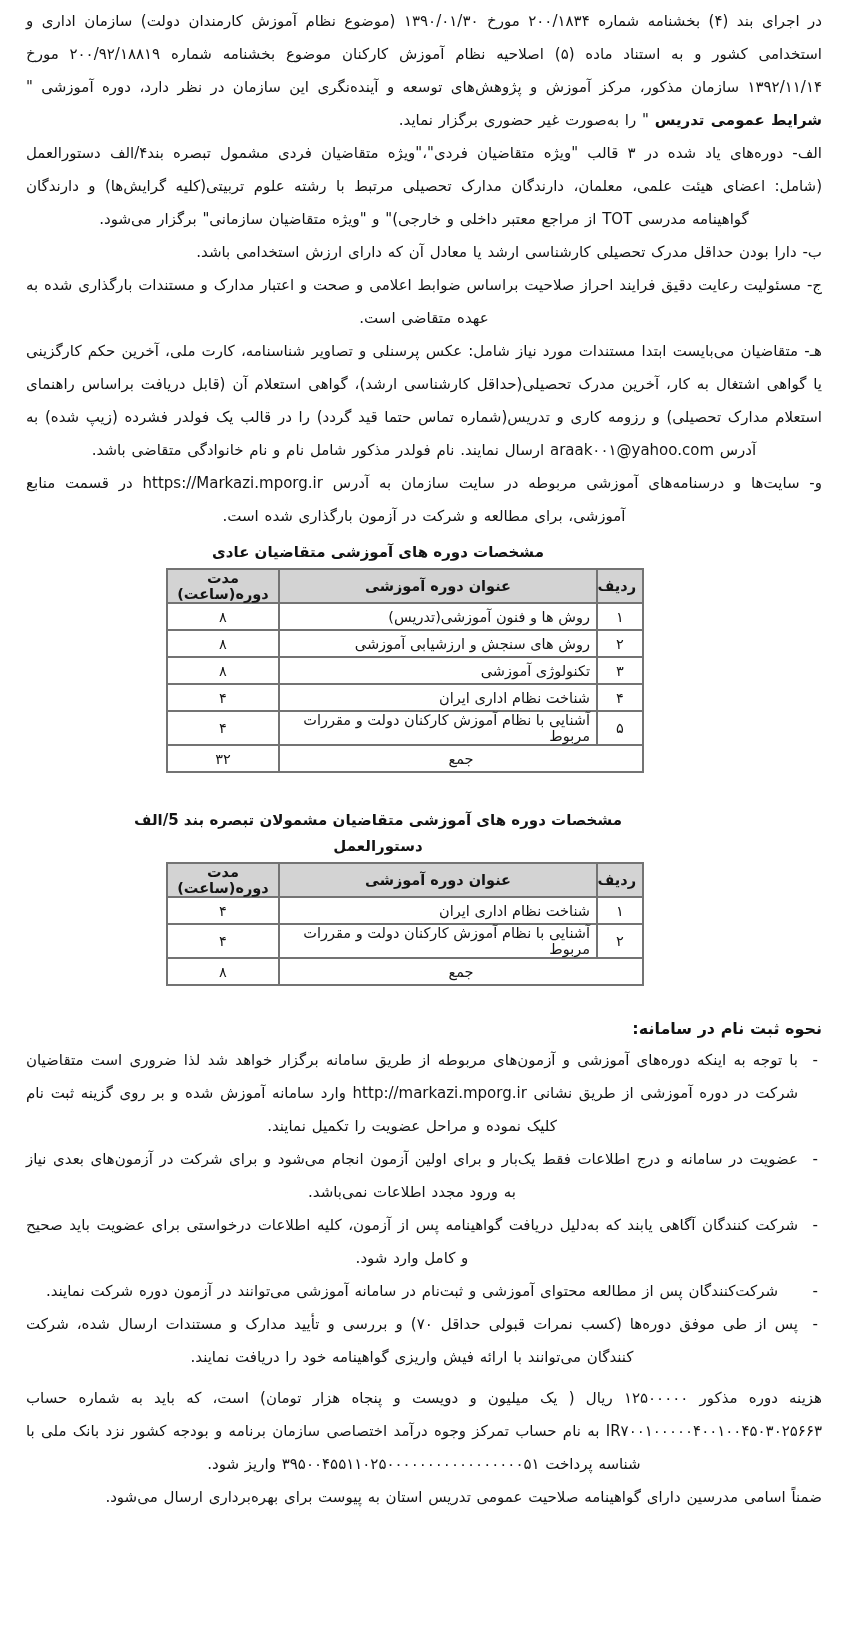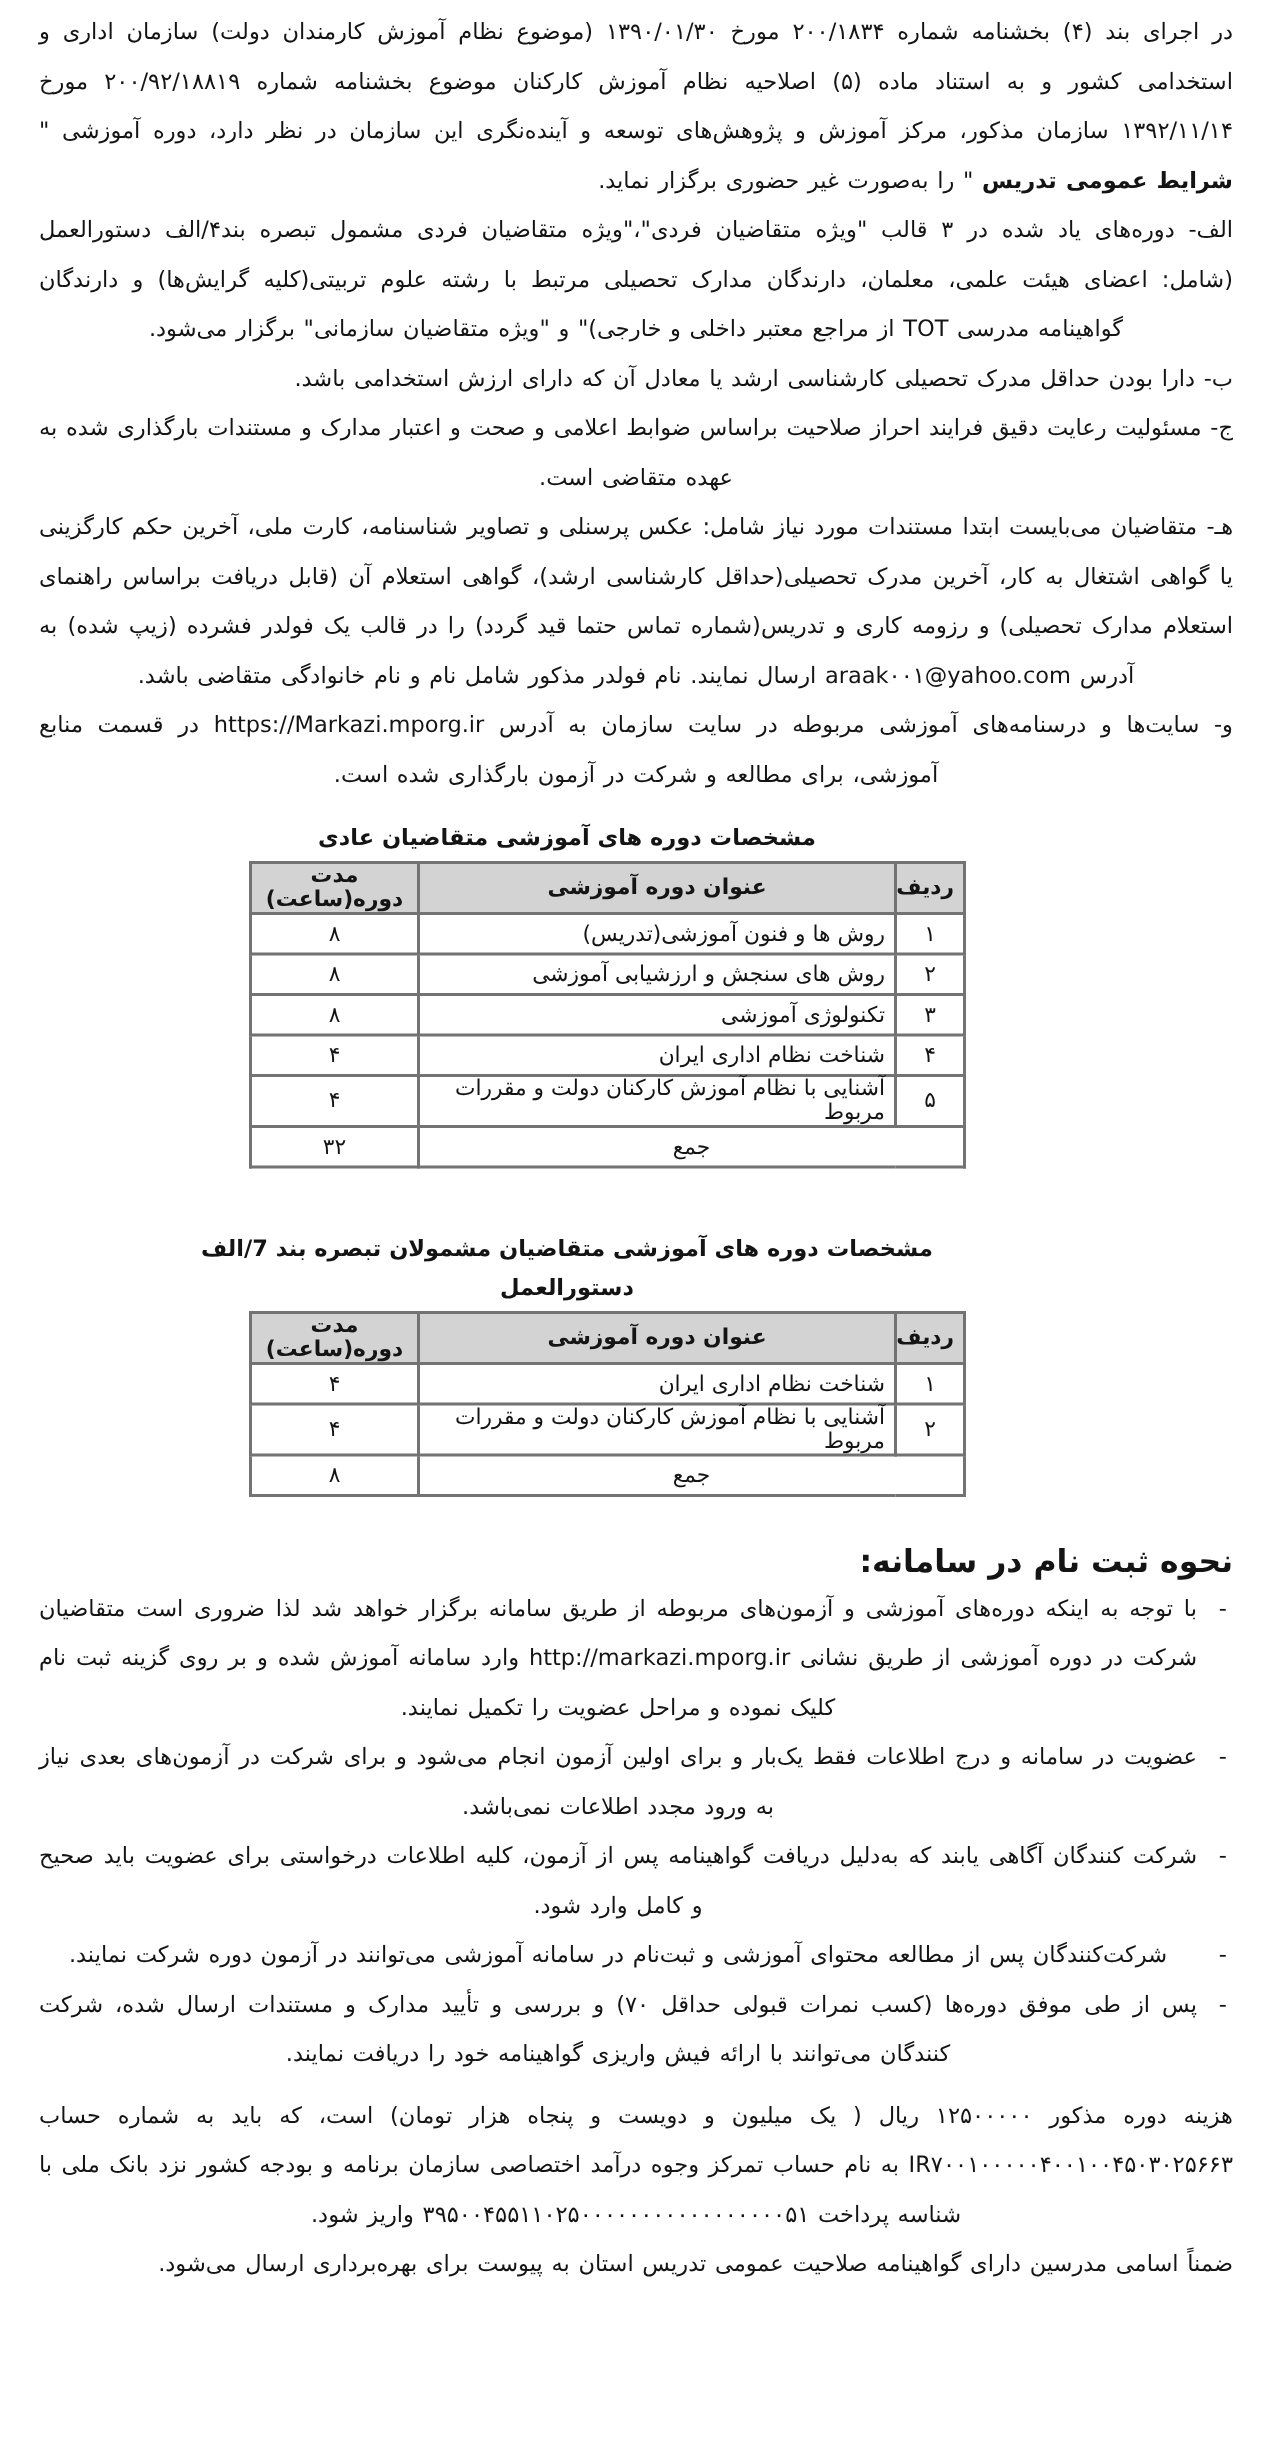--- a/index.html
+++ b/index.html
@@ -11,21 +11,21 @@
     font-size:15px;
   }
   .para{
     margin:0;line-height:33px;
     text-align:justify;text-align-last:center;
     word-spacing:1px;
   }
   .para--lastright{text-align-last:right;}
   .bold{font-weight:bold;}
   
-  .tbl-block{width:532px;margin:12px 178px 0 auto;}
+  .tbl-block{width:532px;margin:0 178px 0 auto;}
   .tbl-title{
     font-weight:bold;text-align:center;line-height:26px;
     margin:6px 0 3px 0;font-size:15px;
   }
   table.courses{
     width:476px;border-collapse:collapse;direction:rtl;
     border:2px solid #000;table-layout:fixed;font-size:14.5px;
   }
   table.courses th,table.courses td{
     border:2px solid #737373;padding:0 6px;height:27px;box-sizing:border-box;
@@ -35,21 +35,21 @@
   }
   col.c-num{width:46px;}
   col.c-title{width:318px;}
   col.c-hours{width:112px;}
   td.cell-num,td.cell-hours{text-align:center;}
   td.cell-title{text-align:right;}
   td.cell-total{text-align:center;}
   .gap-lg{height:28px;}
   .gap-sm{height:8px;}
   .section-heading{
-    font-weight:bold;text-align:right;line-height:30px;margin:0;font-size:21px;
+    font-weight:bold;text-align:right;line-height:30px;margin:0;font-size:16px;
   }
   .bullet{display:flex;direction:rtl;align-items:flex-start;}
   .bullet .dash{
     flex:0 0 24px;text-align:right;line-height:33px;padding-right:4px;
     box-sizing:border-box;
   }
   .bullet .btxt{flex:1 1 auto;}
 </style>
 </head>
 <body>
@@ -108,21 +108,21 @@
         <td class="cell-total" colspan="2">جمع</td>
         <td class="cell-hours">۳۲</td>
       </tr>
     </tbody>
       </table>
   </div>
 
   <div class="gap-lg"></div>
 
   <div class="tbl-block">
-    <div class="tbl-title">مشخصات دوره های آموزشی متقاضیان مشمولان تبصره بند 7/الف دستورالعمل</div>
+    <div class="tbl-title">مشخصات دوره های آموزشی متقاضیان مشمولان تبصره بند 5/الف دستورالعمل</div>
     <table class="courses">
       <colgroup>
           <col class="c-num">
           <col class="c-title">
           <col class="c-hours">
         </colgroup>
       <tbody>
           <tr>
         <th>ردیف</th>
         <th>عنوان دوره آموزشی</th>

